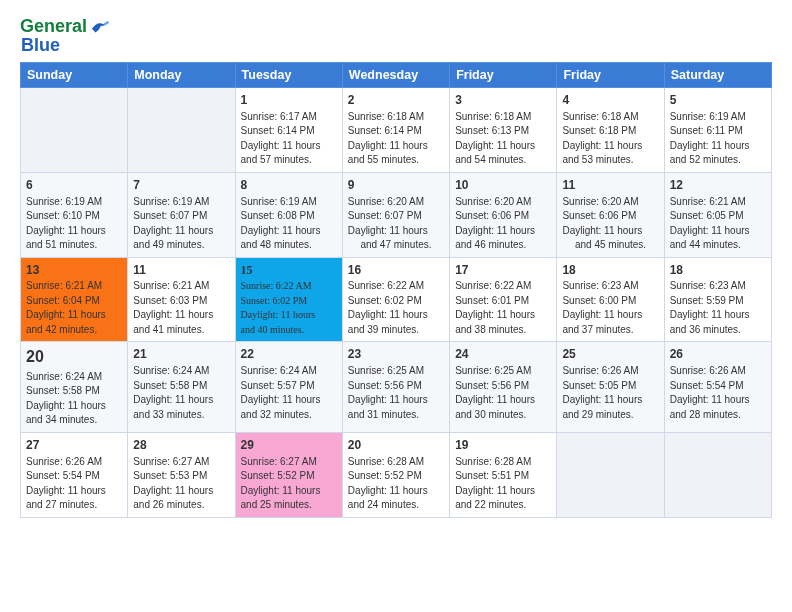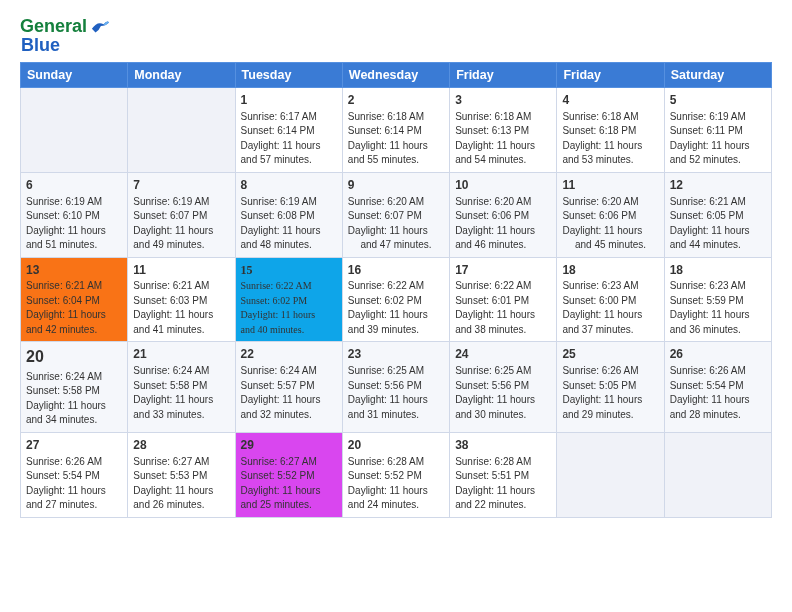--- a/index.html
+++ b/index.html
@@ -362,40 +362,40 @@
         </td>
         <td style="background: rgb(255, 255, 255);">
           <span class="cell-content" style="font-weight: bold; font-size: 12px; display: block;">28</span>
           <div class="cell-content" style="font-size: 10px; line-height: 1.45; margin-top: 1px;">
             <span style="display: block;">Sunrise: 6:27 AM</span>
             <span style="display: block;">Sunset: 5:53 PM</span>
             <span style="display: block;">Daylight: 11 hours</span>
             <span style="display: block;">and 26 minutes.</span>
           </div>
         </td>
-        <td style="background: #d946ef;">
+        <td style="background: #f9a8d4;">
           <span class="cell-content" style="font-weight: bold; font-size: 12px; display: block;">29</span>
           <div class="cell-content" style="font-size: 10px; line-height: 1.45; margin-top: 1px;">
             <span style="display: block;">Sunrise: 6:27 AM</span>
             <span style="display: block;">Sunset: 5:52 PM</span>
             <span style="display: block;">Daylight: 11 hours</span>
             <span style="display: block;">and 25 minutes.</span>
           </div>
         </td>
         <td style="background: rgb(255, 255, 255);">
           <span class="cell-content" style="font-weight: bold; font-size: 12px; display: block;">20</span>
           <div class="cell-content" style="font-size: 10px; line-height: 1.45; margin-top: 1px;">
             <span style="display: block;">Sunrise: 6:28 AM</span>
             <span style="display: block;">Sunset: 5:52 PM</span>
             <span style="display: block;">Daylight: 11 hours</span>
             <span style="display: block;">and 24 minutes.</span>
           </div>
         </td>
         <td style="background: rgb(255, 255, 255);">
-          <span class="cell-content" style="font-weight: bold; font-size: 12px; display: block;">38</span>
+          <span class="cell-content" style="font-weight: bold; font-size: 12px; display: block;">19</span>
           <div class="cell-content" style="font-size: 10px; line-height: 1.45; margin-top: 1px;">
             <span style="display: block;">Sunrise: 6:28 AM</span>
             <span style="display: block;">Sunset: 5:51 PM</span>
             <span style="display: block;">Daylight: 11 hours</span>
             <span style="display: block;">and 22 minutes.</span>
           </div>
         </td>
         <td class="empty-cell" style="background: rgb(238, 239, 245);"></td>
         <td class="empty-cell" style="background: rgb(238, 239, 245);"></td>
       </tr>

